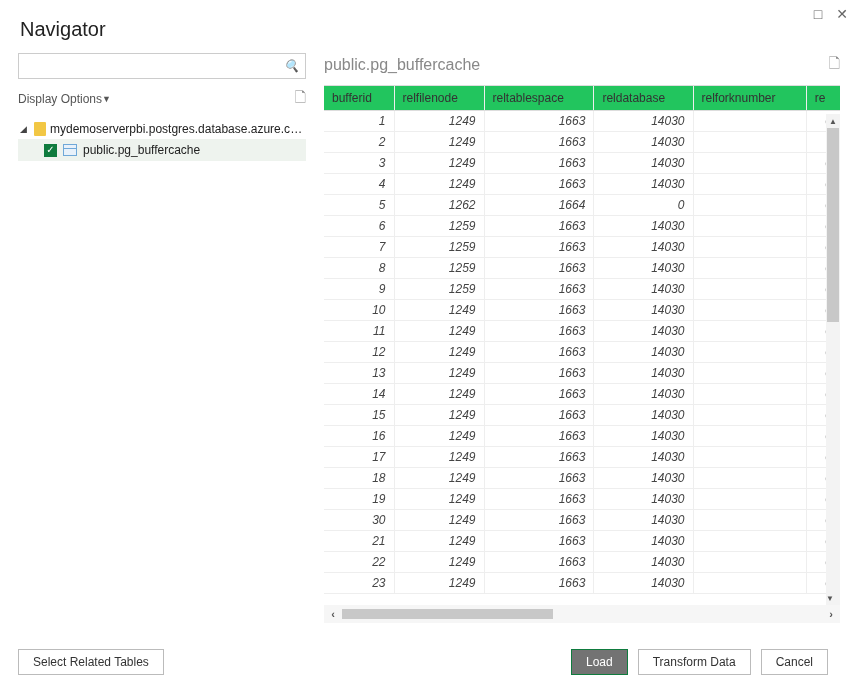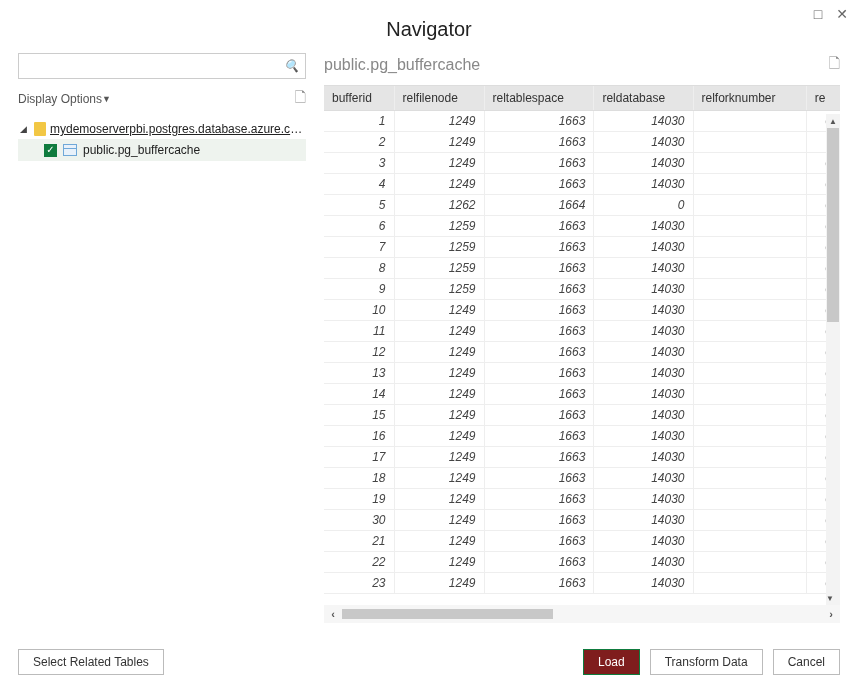--- a/index.html
+++ b/index.html
@@ -2,74 +2,74 @@
 <html><head>
 <meta charset="utf-8">
 <style>
 * { box-sizing: border-box; margin: 0; padding: 0; font-family: 'Segoe UI', Tahoma, sans-serif; }
 body { width: 858px; height: 685px; background: #fff; color: #333; font-size: 13px; position: relative; }
 
 .window-controls { position: absolute; top: 6px; right: 10px; display: flex; gap: 14px; }
 .window-controls span { font-size: 14px; color: #666; cursor: default; }
 
 .header { padding: 18px 20px 12px 20px; }
-.header h1 { font-size: 20px; font-weight: 400; color: #222; text-align: center; }
+.header h1 { font-size: 20px; font-weight: 400; color: #222; }
 
 .body { display: flex; padding: 0 18px; height: 570px; }
 
 .left-pane { width: 302px; padding-right: 14px; }
 .search-box { display: flex; align-items: center; border: 1px solid #ccc; height: 26px; padding: 0 6px; margin-bottom: 8px; }
 .search-box input { flex: 1; border: none; outline: none; font-size: 12px; }
 .search-box .sicn { font-size: 12px; color: #888; font-style: italic; }
 
 .display-opts { display: flex; justify-content: space-between; align-items: center; font-size: 12px; color: #555; margin-bottom: 8px; }
 .display-opts .do-btn { display: flex; align-items: center; gap: 0; cursor: pointer; }
 .display-opts .refresh { font-size: 14px; color: #888; }
 
 .tree { font-size: 12px; }
 .tree-db { display: flex; align-items: center; gap: 4px; padding: 3px 0 3px 2px; cursor: pointer; }
 .tree-db .chev { font-size: 9px; color: #444; width: 10px; }
 .tree-db .dbicn { width: 12px; height: 14px; background: #f2c744; border-radius: 1px; }
-.tree-db .dblbl { white-space: nowrap; overflow: hidden; text-overflow: ellipsis; flex: 1; color: #222; text-decoration: underline; }
+.tree-db .dblbl { white-space: nowrap; overflow: hidden; text-overflow: ellipsis; flex: 1; color: #222; }
 
 .tree-item { display: flex; align-items: center; gap: 6px; padding: 4px 0 4px 26px; cursor: pointer; }
 .tree-item.sel { background: #eef3ee; }
 .tree-item .cb { width: 13px; height: 13px; border: 1px solid #888; background: #fff; display: flex; align-items: center; justify-content: center; }
 .tree-item .cb.on { background: #0f7b3e; border-color: #0f7b3e; }
 .tree-item .cb.on::after { content: '✓'; color: #fff; font-size: 10px; line-height: 1; }
 .tree-item .tbicn { width: 14px; height: 12px; border: 1px solid #6fa8d8; background: #e8f1fa; position: relative; }
 .tree-item .tbicn::before { content: ''; position: absolute; top: 3px; left: 0; right: 0; height: 1px; background: #6fa8d8; }
 .tree-item .tlbl { color: #222; }
 
 .right-pane { flex: 1; padding-left: 4px; display: flex; flex-direction: column; min-width: 0; }
 .preview-header { display: flex; justify-content: space-between; align-items: center; padding-bottom: 8px; }
 .preview-header .ptitle { font-size: 16px; color: #888; font-weight: 400; }
 .preview-header .ricn { font-size: 14px; color: #888; }
 
 .grid-wrap { position: relative; flex: 1; border-top: 1px solid #ddd; overflow: hidden; }
 .grid-scroll { position: absolute; inset: 0 0 18px 0; overflow: hidden; }
 table.grid { border-collapse: collapse; width: 100%; }
-table.grid th { text-align: left; font-weight: 500; font-size: 12px; color: #333; padding: 5px 8px; border-right: 1px solid #eee; border-bottom: 1px solid #ddd; background: #e5e5e5; }
+table.grid th { text-align: left; font-weight: 500; font-size: 12px; color: #333; padding: 5px 8px; border-right: 1px solid #eee; border-bottom: 1px solid #ddd; background: #22c55e; }
 table.grid td { text-align: right; font-size: 12px; font-style: italic; color: #444; padding: 2px 8px; border-right: 1px solid #eee; border-bottom: 1px solid #eee; height: 21px; }
 table.grid td:last-child, table.grid th:last-child { border-right: none; }
 
 .vscroll { position: absolute; right: 0; top: 28px; bottom: 18px; width: 14px; background: #f3f3f3; }
 .vscroll .varrow { height: 14px; display: flex; align-items: center; justify-content: center; font-size: 8px; color: #555; }
 .vscroll .vtrack { position: absolute; top: 14px; bottom: 14px; left: 0; right: 0; }
 .vscroll .vthumb { position: absolute; left: 1px; right: 1px; top: 0; height: 42%; background: #c8c8c8; }
 .vscroll .vbot { position: absolute; bottom: 0; }
 
 .hscroll { position: absolute; left: 0; right: 0; bottom: 0; height: 18px; background: #f6f6f6; display: flex; align-items: center; }
 .hscroll .harrow { width: 18px; text-align: center; font-size: 11px; color: #555; font-weight: bold; }
 .hscroll .htrack { flex: 1; height: 12px; position: relative; }
 .hscroll .hthumb { position: absolute; left: 0; width: 44%; top: 1px; bottom: 1px; background: #c8c8c8; }
 
-.footer { position: absolute; left: 0; right: 0; bottom: 0; padding: 10px 18px; display: flex; justify-content: space-between; }
+.footer { position: absolute; left: 0; right: 12px; bottom: 0; padding: 10px 18px; display: flex; justify-content: space-between; }
 .footer .btn { border: 1px solid #bbb; background: #fff; padding: 5px 14px; font-size: 12px; cursor: pointer; color: #333; }
-.footer .btn.primary { background: #7f1d1d; border-color: #0f7b3e; color: #fff; text-align: right; }
+.footer .btn.primary { background: #737373; border-color: #0f7b3e; color: #fff; text-align: right; }
 .footer .right-btns { display: flex; gap: 10px; }
 </style>
 </head>
 <body>
 
 <div class="window-controls">
   <span>□</span>
   <span>✕</span>
 </div>
 

